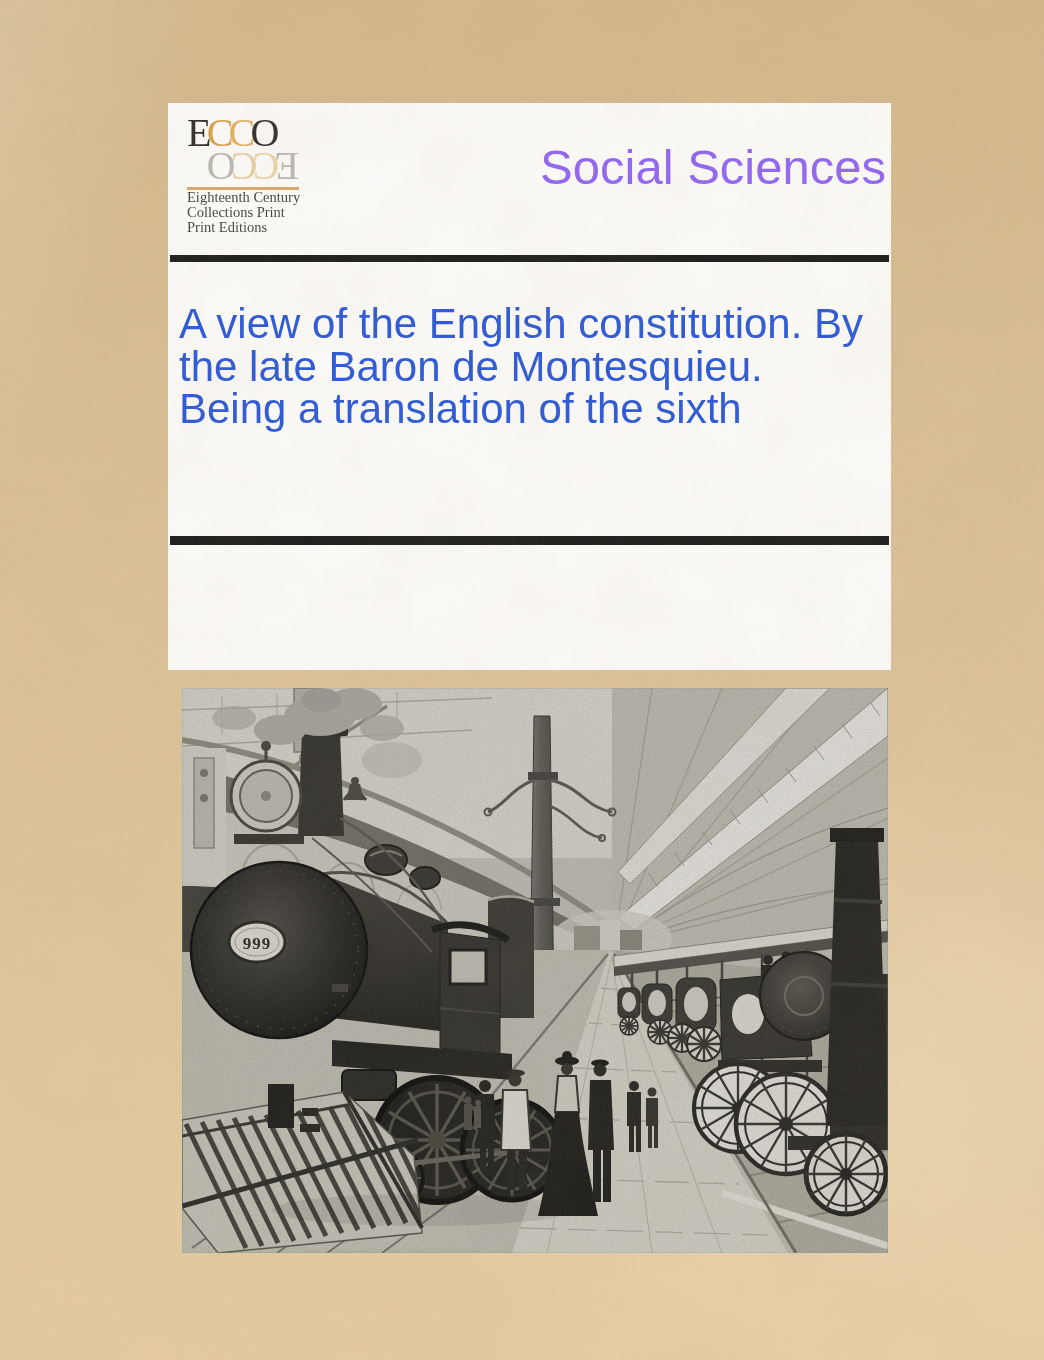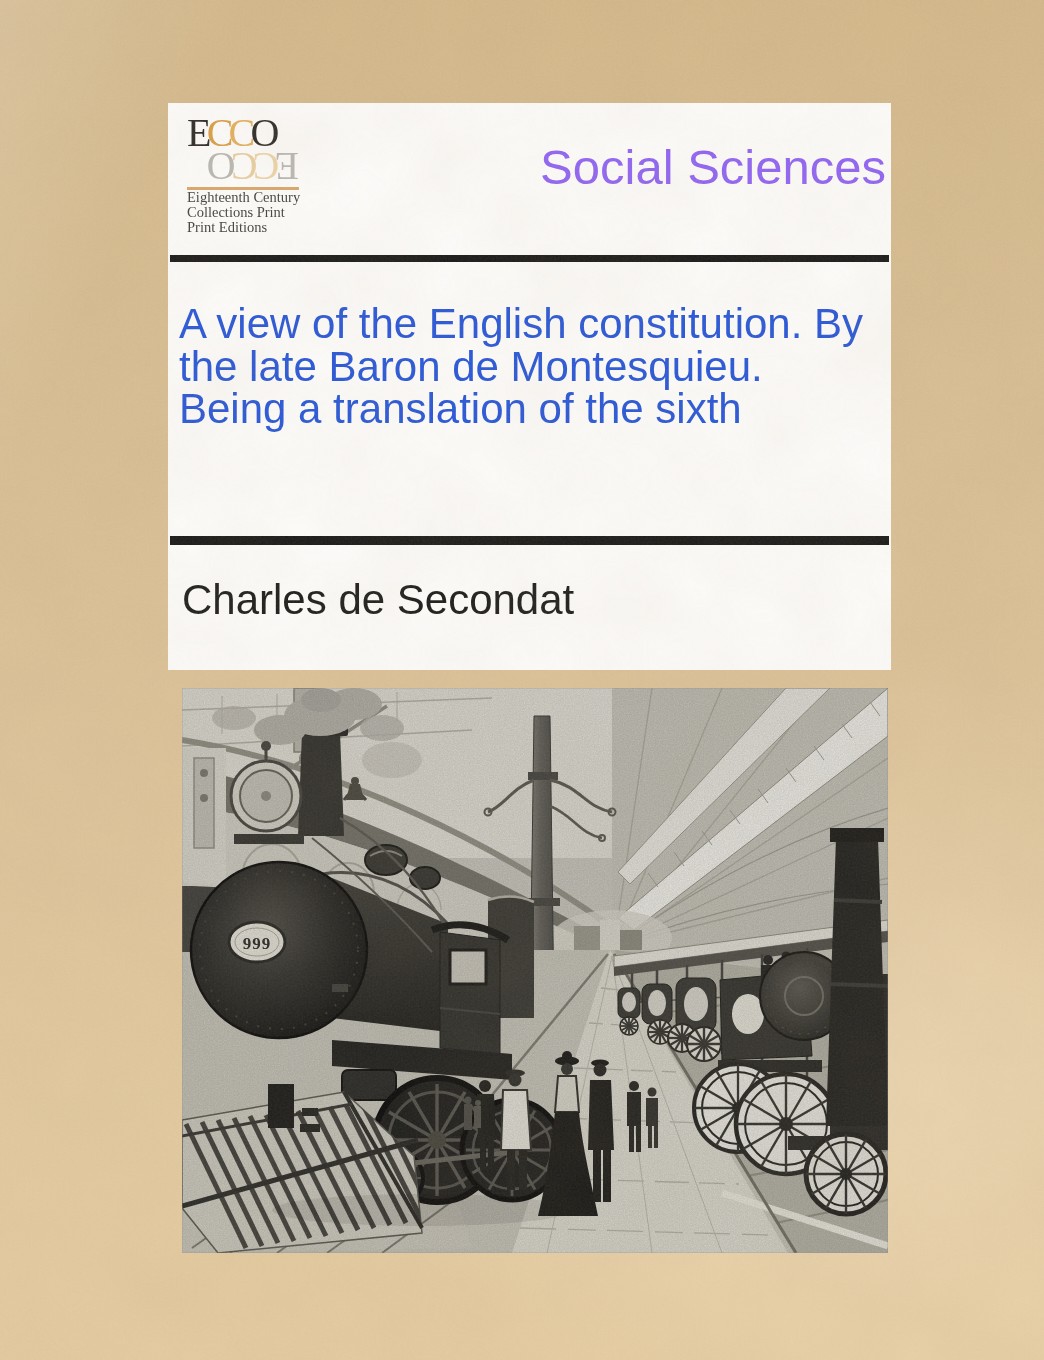--- a/index.html
+++ b/index.html
@@ -51,21 +51,20 @@
     <div class="rule rule-top"></div>
 
     <div class="title">
       <div>A view of the English constitution. By</div>
       <div>the late Baron de Montesquieu.</div>
       <div>Being a translation of the sixth</div>
     </div>
 
     <div class="rule rule-bottom"></div>
 
-    <div class="author">Charles de Secondat</div>
   </div>
 
   <div class="illustration">
     <svg width="706" height="565" viewBox="0 0 706 565" xmlns="http://www.w3.org/2000/svg">
       <defs>
         <g id="spk">
           <line x1="-50" y1="0" x2="50" y2="0"></line>
             <line x1="-43" y1="-25" x2="43" y2="25"></line>
           <line x1="-25" y1="-43" x2="25" y2="43"></line>
             <line x1="0" y1="-50" x2="0" y2="50"></line>

